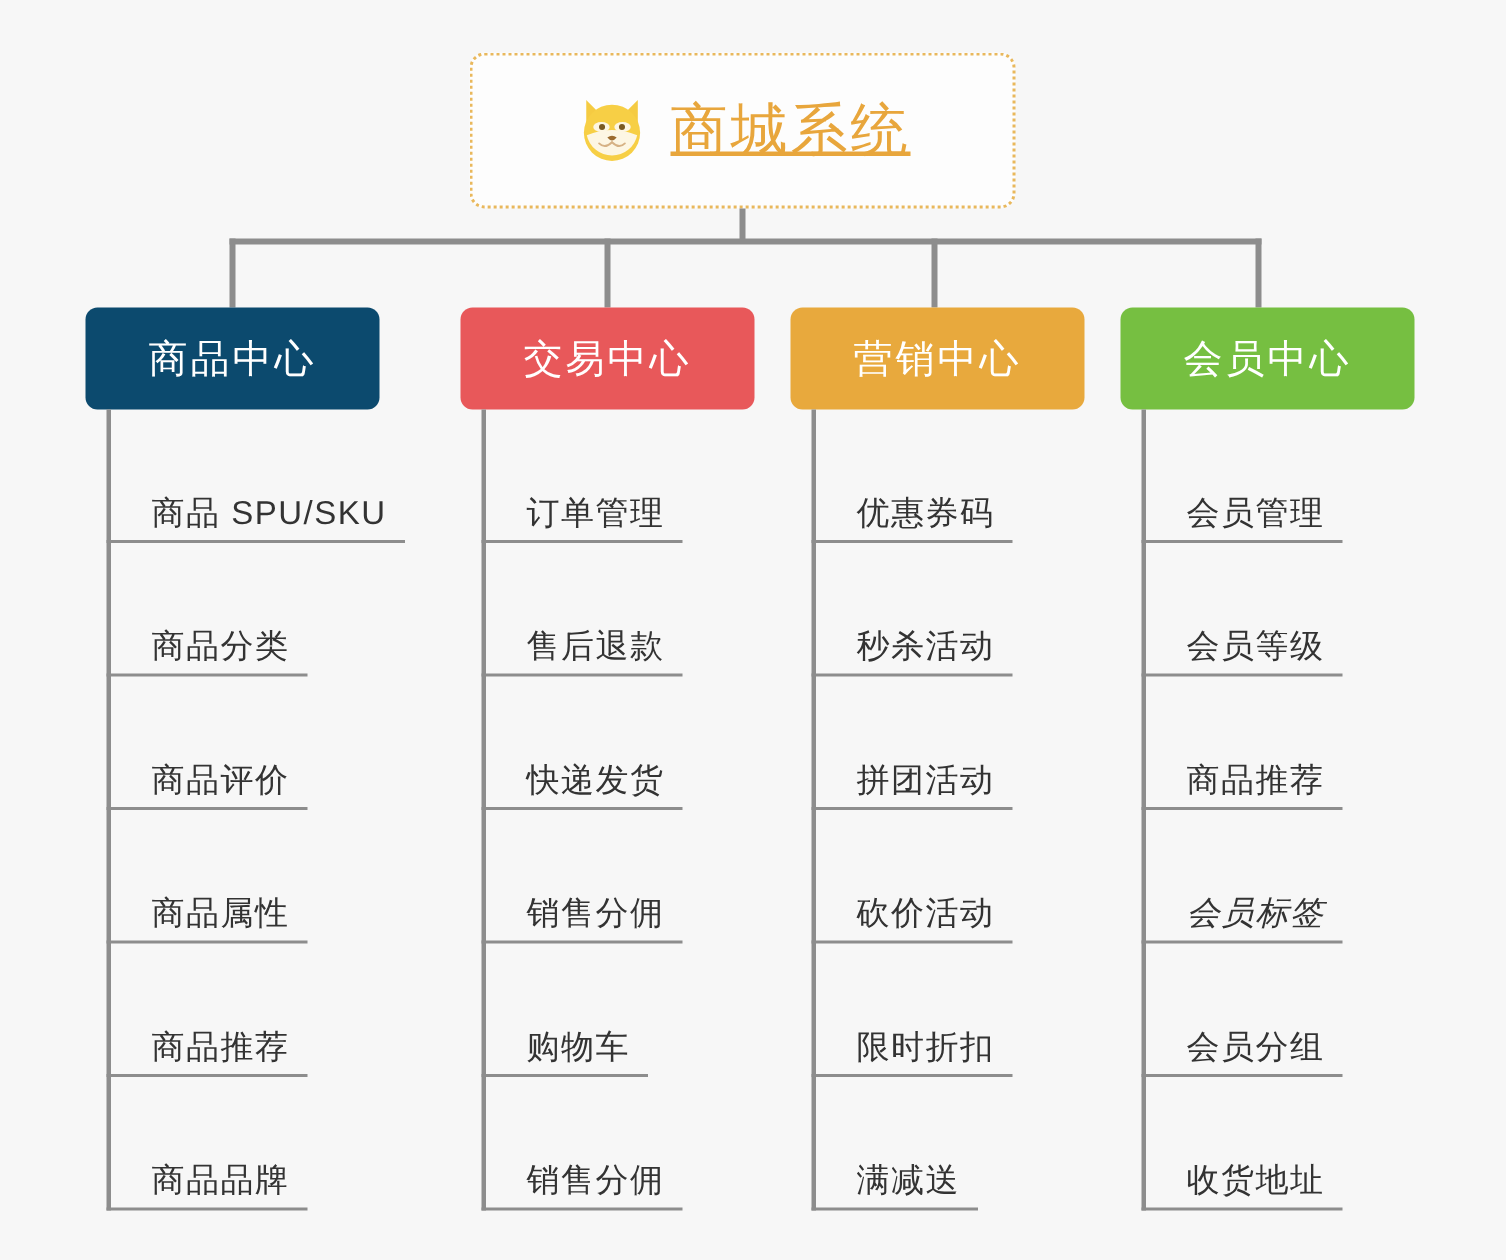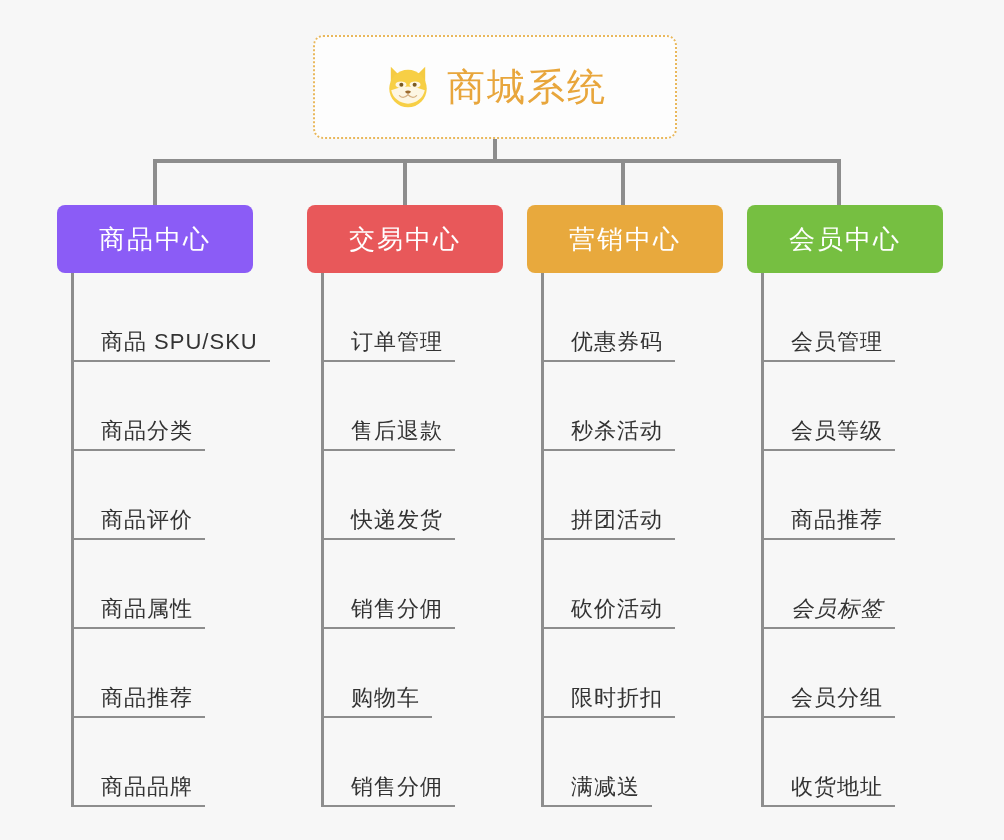--- a/index.html
+++ b/index.html
@@ -44,20 +44,21 @@
     height: 50px;
     display: block;
     flex: 0 0 auto;
   }
   .root-title {
     font-size: 38px;
     line-height: 1;
     color: #e8a63c;
     letter-spacing: 2px;
     white-space: nowrap;
+    text-decoration: underline;
   }
 
   
   .conn {
     position: absolute;
     background: #8d8d8d;
   }
   .conn-v { width: 4px; }
   .conn-h { height: 4px; }
 
@@ -143,21 +144,21 @@
   </div>
 
   <div class="conn conn-v" style="left: 493px; top: 139px; height: 23px; background: rgb(141, 141, 141);"></div>
   <div class="conn conn-h" style="left: 153px; top: 159px; width: 688px; background: rgb(141, 141, 141);"></div>
   <div class="conn conn-v" style="left: 153px; top: 159px; height: 46px; background: rgb(141, 141, 141);"></div>
   <div class="conn conn-v" style="left: 403px; top: 159px; height: 46px; background: rgb(141, 141, 141);"></div>
   <div class="conn conn-v" style="left: 621px; top: 159px; height: 46px; background: rgb(141, 141, 141);"></div>
   <div class="conn conn-v" style="left: 837px; top: 159px; height: 46px; background: rgb(141, 141, 141);"></div>
 
   <div class="column" style="left:57px;">
-    <div class="cat-box" style="background-color: #8b5cf6;">
+    <div class="cat-box" style="background-color: #0c4a6e;">
       <span>商品中心</span>
     </div>
     <div class="trunk" style="height: 534px; background: rgb(141, 141, 141);"></div>
     <ul class="leaf-list">
       <li class="leaf">
           <span class="leaf-label" style="border-bottom-color: rgb(141, 141, 141);">商品 SPU/SKU</span>
         </li>
       <li class="leaf">
           <span class="leaf-label" style="border-bottom-color: rgb(141, 141, 141);">商品分类</span>
         </li>

